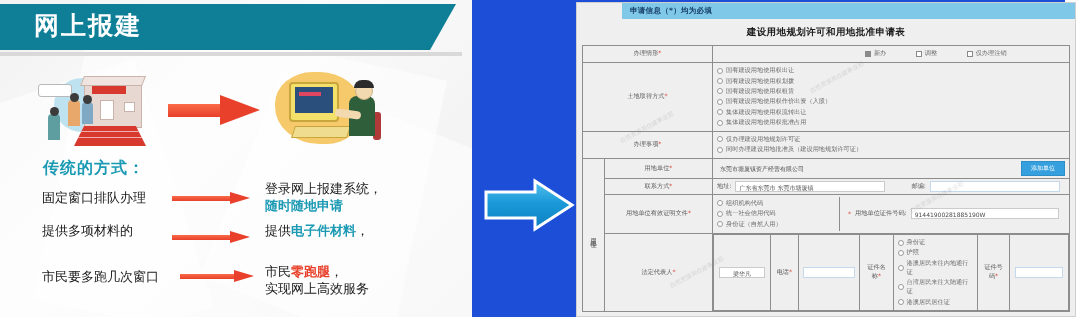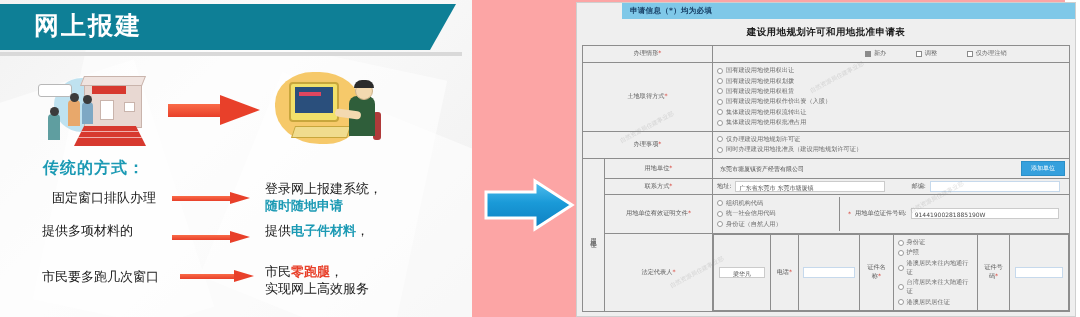--- a/index.html
+++ b/index.html
@@ -3,21 +3,21 @@
 <meta charset="utf-8">
 <style>
   * { box-sizing: border-box; }
   html, body {
     margin: 0; padding: 0;
     width: 1080px; height: 317px;
     overflow: hidden;
     background: #ffffff;
     font-family: "DejaVu Sans", "Liberation Sans", sans-serif;
   }
-  #root { position: relative; width: 1065px; height: 317px; background:#fca5a5; }
+  #root { position: relative; width: 1065px; height: 317px; background:#1d4ed8; }
 
   
   .slide {
     position: absolute; left: 0; top: 0; width: 472px; height: 317px;
     background: linear-gradient(135deg, #f2f2f2 0%, #fbfbfb 40%, #efefef 100%);
     overflow: hidden;
   }
   .slide-facets { position:absolute; inset:0; overflow:hidden; pointer-events:none; }
   .slide-facets span { position:absolute; display:block; background:#ffffff; opacity:.55; }
   .f1 { width:360px; height:300px; left:60px; top:40px; transform:rotate(12deg); opacity:.45; }
@@ -79,21 +79,21 @@
   .cr-head { position:absolute; left:80px; top:10px; width:18px; height:18px; border-radius:50%; background:#f3d9b0; border:1px solid #cbb189;}
   .cr-hair { position:absolute; left:79px; top:8px; width:20px; height:8px; border-radius:10px 10px 0 0; background:#2b2b2b;}
   .cr-arm { position:absolute; left:60px; top:38px; width:26px; height:8px; background:#f3d9b0; border-radius:5px; transform:rotate(8deg);}
   .cr-chair { position:absolute; left:98px; top:40px; width:8px; height:28px; background:#b03a3a; border-radius:3px;}
 
   .cap-traditional {
     position:absolute; left:43px; top:158px;
     color:#1c9ab4; font-size:16px; font-weight:700; letter-spacing:1px;
   }
   .trow { position:absolute; font-size:13px; color:#1a1a1a; line-height:17px; }
-  .t1 { left:52px; top:189px; }
+  .t1 { left:42px; top:189px; }
   .t2 { left:42px; top:222px; }
   .t3 { left:42px; top:268px; }
 
   .rrow { position:absolute; font-size:13px; color:#1a1a1a; line-height:17px; }
   .r1 { left:265px; top:180px; }
   .r2 { left:265px; top:222px; }
   .r3 { left:265px; top:263px; }
   .hl { color:#1c9ab4; font-weight:700; }
   .hl-red { color:#e8402a; font-weight:700; }
 

